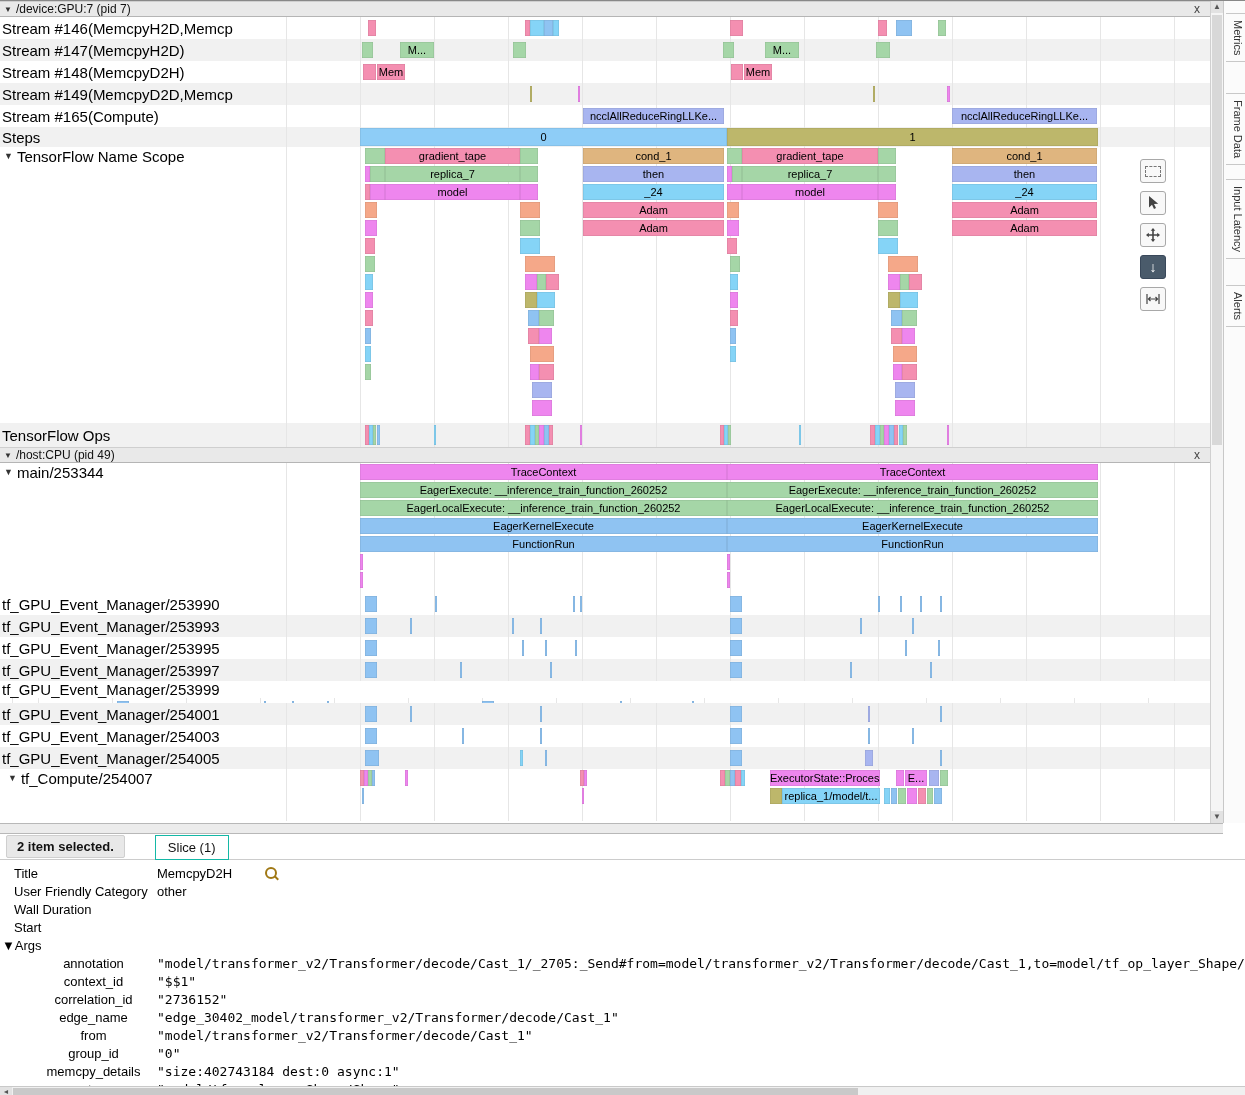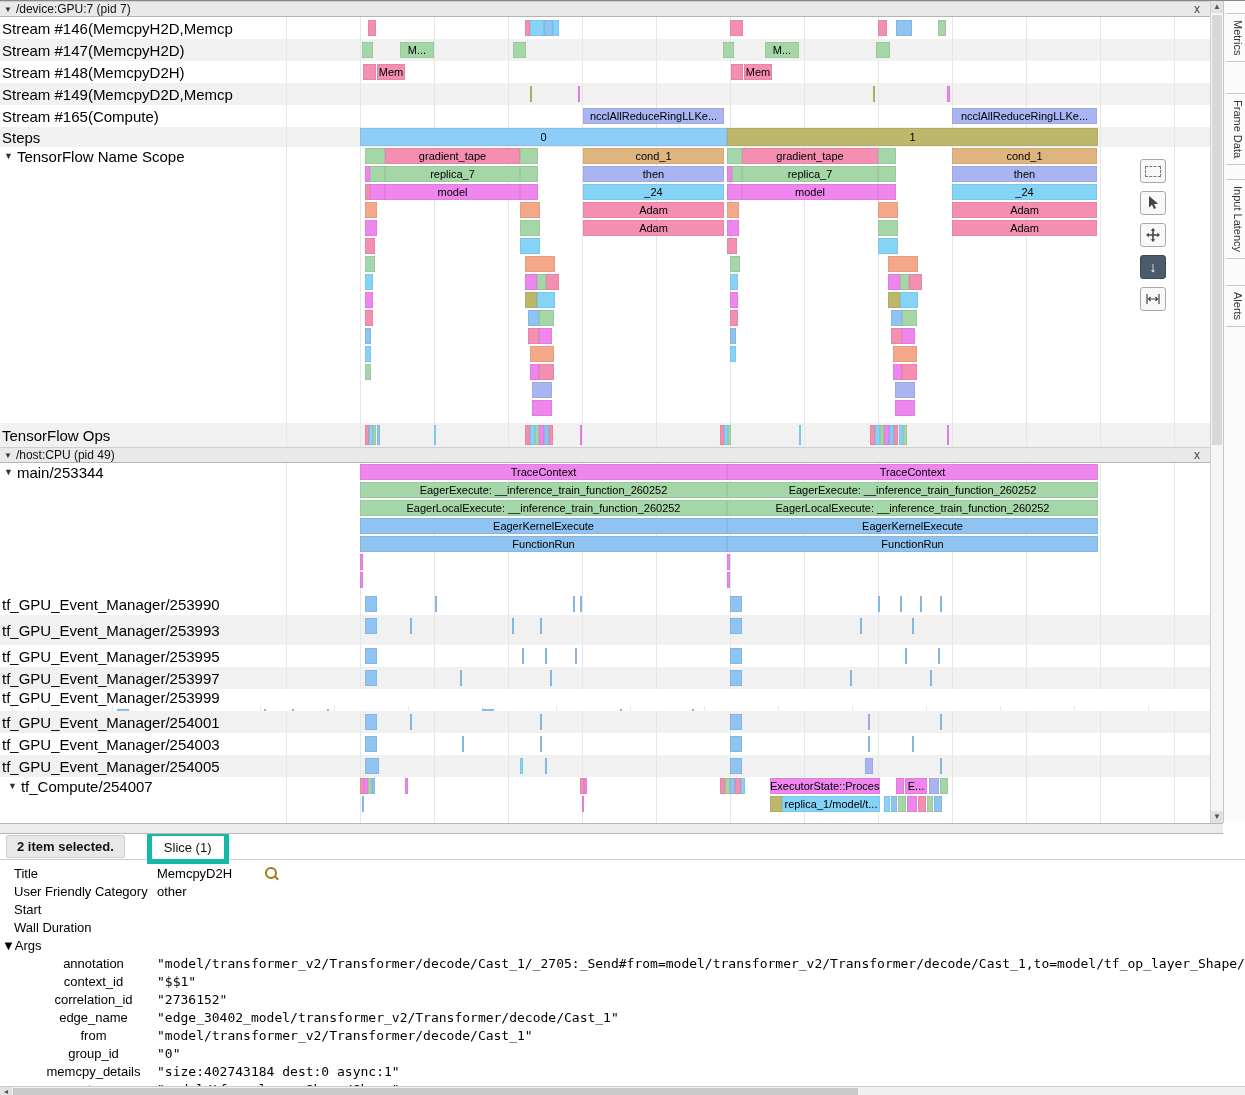--- a/index.html
+++ b/index.html
@@ -44,21 +44,21 @@
 
   
   .side-tabs{position:absolute;left:1223px;top:0;width:22px;height:822px;background:#fbfbfb;border-left:1px solid #c8c8c8;box-sizing:border-box;z-index:4;}
   .side-tab{position:absolute;left:2px;width:17px;writing-mode:vertical-rl;font-size:11px;color:#333;
     padding:6px 1px;border-top:1px solid #c8c8c8;border-bottom:1px solid #c8c8c8;text-align:center;cursor:pointer;background:#fbfbfb;}
 
   
   .details{position:absolute;left:0;top:833px;width:1245px;height:262px;background:#fff;overflow:hidden;}
   .detail-tabs{height:25px;border-bottom:1px solid #ccc;display:flex;align-items:center;background:#fff;}
   .sel-chip{margin-left:6px;background:#e8e8e8;border:1px solid #cfcfcf;border-radius:2px;padding:3px 10px;font-size:13px;font-weight:bold;color:#111;}
-  .slice-tab{margin-left:22px;background:#fff;border:5px solid #14b8a6;padding:4px 12px;font-size:13px;color:#111;cursor:pointer;position:relative;top:1px;}
+  .slice-tab{margin-left:30px;background:#fff;border:1px solid #14b8a6;padding:4px 12px;font-size:13px;color:#111;cursor:pointer;position:relative;top:1px;}
   .fields{padding-top:4px;}
   .f-row{display:flex;height:18px;align-items:center;font-size:13px;color:#000;}
   .f-label{width:157px;flex:none;padding-left:14px;box-sizing:border-box;white-space:nowrap;overflow:hidden;}
   .f-label.arg-key{padding-left:30px;text-align:center;}
   .f-value{white-space:nowrap;overflow:hidden;flex:1;}
   .f-value.mono{font-family:"DejaVu Sans Mono", monospace;font-size:13px;}
   .args-head{height:18px;display:flex;align-items:center;font-size:13px;color:#000;padding-left:2px;cursor:pointer;}
   .magnifier{position:relative;width:15px;height:15px;display:inline-block;margin-left:32px;cursor:pointer;}
   .magnifier::before{content:'';position:absolute;left:1px;top:1px;width:8px;height:8px;border:2px solid #a07814;border-radius:50%;}
   .magnifier::after{content:'';position:absolute;left:10px;top:11px;width:5px;height:2px;background:#a07814;transform:rotate(45deg);}
@@ -308,21 +308,21 @@
             <div class="evt" style="left: 187px; width: 2px; top: 3px; height: 16px; line-height: 16px; background: rgb(143, 195, 242);"></div>
             <div class="evt" style="left: 325px; width: 2px; top: 3px; height: 16px; line-height: 16px; background: rgb(143, 195, 242);"></div>
             <div class="evt" style="left: 332px; width: 2px; top: 3px; height: 16px; line-height: 16px; background: rgb(143, 195, 242);"></div>
             <div class="evt" style="left: 482px; width: 12px; top: 3px; height: 16px; line-height: 16px; background: rgb(143, 195, 242);"></div>
             <div class="evt" style="left: 630px; width: 2px; top: 3px; height: 16px; line-height: 16px; background: rgb(143, 195, 242);"></div>
             <div class="evt" style="left: 652px; width: 2px; top: 3px; height: 16px; line-height: 16px; background: rgb(143, 195, 242);"></div>
             <div class="evt" style="left: 672px; width: 2px; top: 3px; height: 16px; line-height: 16px; background: rgb(143, 195, 242);"></div>
             <div class="evt" style="left: 692px; width: 2px; top: 3px; height: 16px; line-height: 16px; background: rgb(143, 195, 242);"></div>
           </div>
         </div>
-        <div class="track-row shaded" style="height: 30px;">
+        <div class="track-row shaded" style="height: 22px;">
           <div class="track-label">
             <span>tf_GPU_Event_Manager/253993</span>
           </div>
           <div class="track-canvas">
             <div class="evt" style="left: 117px; width: 12px; top: 3px; height: 16px; line-height: 16px; background: rgb(143, 195, 242);"></div>
             <div class="evt" style="left: 162px; width: 2px; top: 3px; height: 16px; line-height: 16px; background: rgb(143, 195, 242);"></div>
             <div class="evt" style="left: 264px; width: 2px; top: 3px; height: 16px; line-height: 16px; background: rgb(143, 195, 242);"></div>
             <div class="evt" style="left: 292px; width: 2px; top: 3px; height: 16px; line-height: 16px; background: rgb(143, 195, 242);"></div>
             <div class="evt" style="left: 482px; width: 12px; top: 3px; height: 16px; line-height: 16px; background: rgb(143, 195, 242);"></div>
             <div class="evt" style="left: 612px; width: 2px; top: 3px; height: 16px; line-height: 16px; background: rgb(143, 195, 242);"></div>
@@ -496,25 +496,25 @@
         <div class="f-row">
           <div class="f-label">Title</div>
           <div class="f-value" style="flex: 0 0 auto;">MemcpyD2H</div>
           <span class="magnifier"></span>
         </div>
         <div class="f-row">
           <div class="f-label">User Friendly Category</div>
           <div class="f-value" style="flex: 0 0 auto;">other</div>
         </div>
         <div class="f-row">
+          <div class="f-label">Wall Duration</div>
+          <div class="f-value" style="flex: 0 0 auto;"></div>
+        </div>
+        <div class="f-row">
           <div class="f-label">Start</div>
-          <div class="f-value" style="flex: 0 0 auto;"></div>
-        </div>
-        <div class="f-row">
-          <div class="f-label">Wall Duration</div>
           <div class="f-value" style="flex: 0 0 auto;"></div>
         </div>
       </div>
     <div class="args-head">
       <span>▼Args</span>
     </div>
     <div class="args" id="args">
         <div class="f-row">
           <div class="f-label arg-key">annotation</div>
           <div class="f-value mono">"model/transformer_v2/Transformer/decode/Cast_1/_2705:_Send#from=model/transformer_v2/Transformer/decode/Cast_1,to=model/tf_op_layer_Shape/Shape#::#edg</div>

